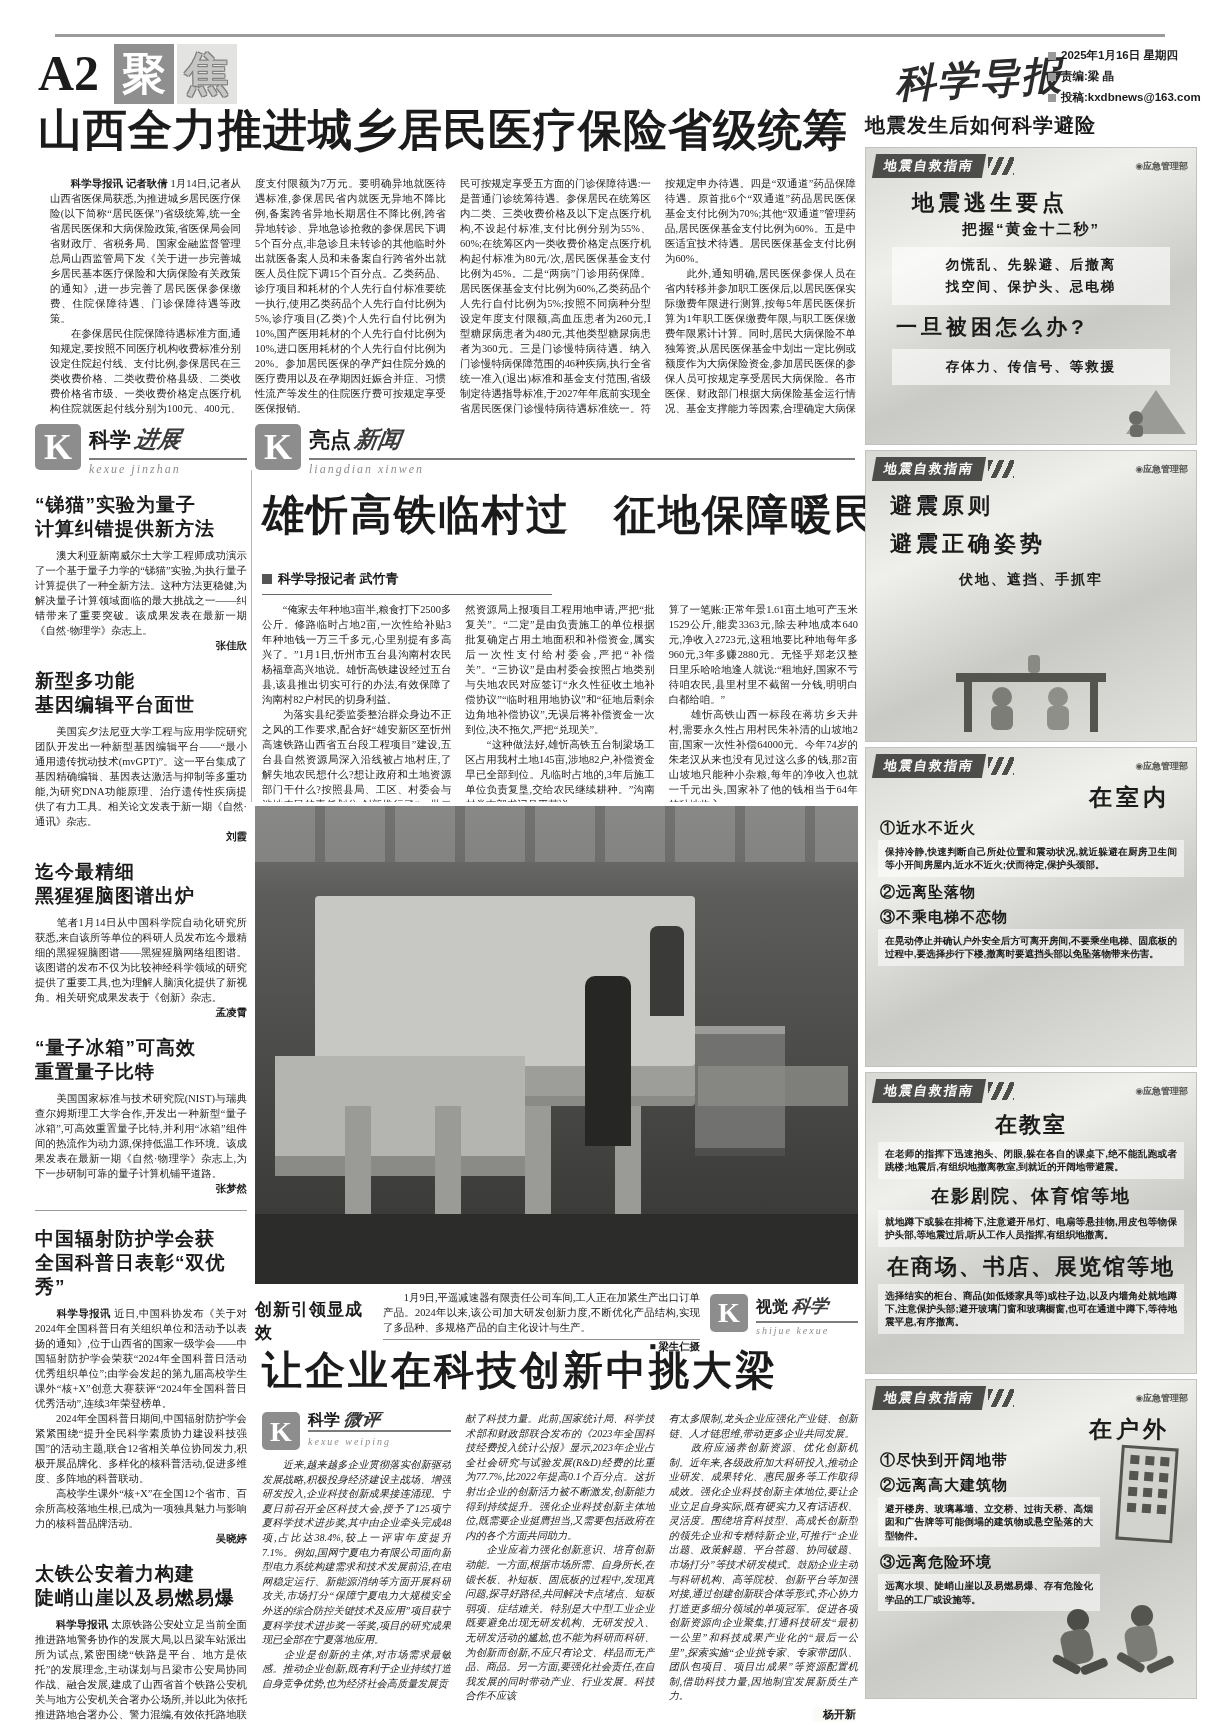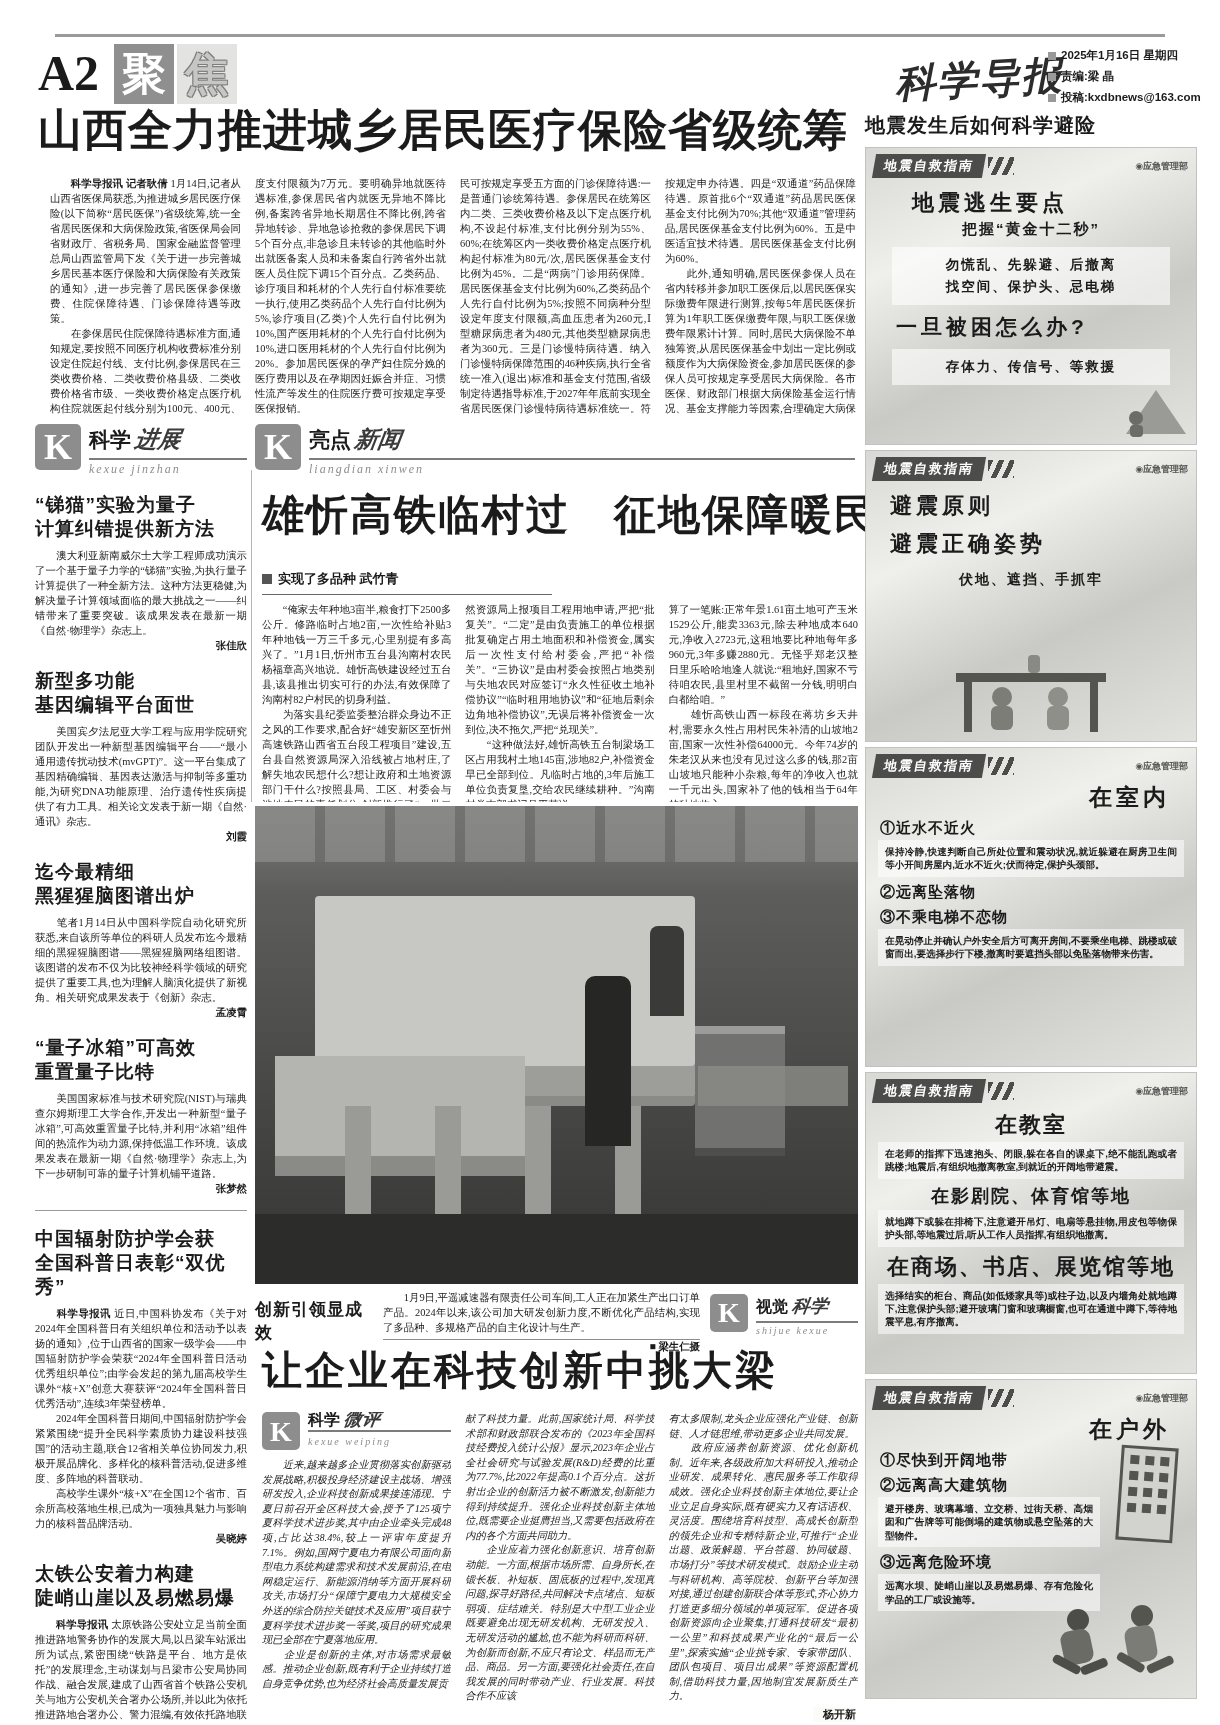--- a/index.html
+++ b/index.html
@@ -209,21 +209,21 @@
       <div class="sec-pinyin">liangdian  xinwen</div>
     </div>
   </div>
 
   <div class="abs frame-v" style="left:251px;top:470px;height:332px;"></div>
 
   <div class="abs headline-l sans" style="left:262px;top:492px;width:596px;">雄忻高铁临村过　征地保障暖民心</div>
 
   <div class="abs byline" style="left:262px;top:570px;width:290px;">
     <span class="sq"></span>
-    <span>实现了多品种 武竹青</span>
+    <span>科学导报记者 武竹青</span>
   </div>
 
   <div class="abs cols jl" style="left:262px;top:602px;width:596px;height:200px;">
     <div class="col pre">　　“俺家去年种地3亩半,粮食打下2500多公斤。修路临时占地2亩,一次性给补贴3年种地钱一万三千多元,心里别提有多高兴了。”1月1日,忻州市五台县沟南村农民杨福章高兴地说。雄忻高铁建设经过五台县,该县推出切实可行的办法,有效保障了沟南村82户村民的切身利益。
 　　为落实县纪委监委整治群众身边不正之风的工作要求,配合好“雄安新区至忻州高速铁路山西省五台段工程项目”建设,五台县自然资源局深入沿线被占地村庄,了解失地农民想什么?想让政府和土地资源部门干什么?按照县局、工区、村委会与涉地农民的责任划分,创新推行了“一批二定三协议”的管理办法。“一批”是由五台县自</div>
     <div class="col pre">然资源局上报项目工程用地申请,严把“批复关”。“二定”是由负责施工的单位根据批复确定占用土地面积和补偿资金,属实后一次性支付给村委会,严把“补偿关”。“三协议”是由村委会按照占地类别与失地农民对应签订“永久性征收土地补偿协议”“临时租用地协议”和“征地后剩余边角地补偿协议”,无误后将补偿资金一次到位,决不拖欠,严把“兑现关”。
 　　“这种做法好,雄忻高铁五台制梁场工区占用我村土地145亩,涉地82户,补偿资金早已全部到位。凡临时占地的,3年后施工单位负责复垦,交给农民继续耕种。”沟南村党支部书记吕平英说。
 　　今年76岁的沟南村农民郑成康,耕种着3.3亩土地,其中有1.61亩土地被临时占用。2023年,他与村委会签订了“临时租用地协议”,一次性拿到3年补偿款11051元,平均每年收入3683元。他板着手指头</div>
     <div class="col pre">算了一笔账:正常年景1.61亩土地可产玉米1529公斤,能卖3363元,除去种地成本640元,净收入2723元,这租地要比种地每年多960元,3年多赚2880元。无怪乎郑老汉整日里乐哈哈地逢人就说:“租地好,国家不亏待咱农民,县里村里不截留一分钱,明明白白都给咱。”
 　　雄忻高铁山西一标段在蒋坊乡天井村,需要永久性占用村民朱补清的山坡地2亩,国家一次性补偿64000元。今年74岁的朱老汉从来也没有见过这么多的钱,那2亩山坡地只能种小杂粮,每年的净收入也就一千元出头,国家补了他的钱相当于64年的种地收入。
@@ -337,21 +337,21 @@
           <span class="badge">地震自救指南</span>
           <span class="badge-stripes"></span>
         </span>
         <span class="agency">◉应急管理部</span>
       </div>
       <div class="p-title-r">在室内</div>
       <div class="p-item-h">①近水不近火</div>
       <div class="p-item-t">保持冷静,快速判断自己所处位置和震动状况,就近躲避在厨房卫生间等小开间房屋内,近水不近火;伏而待定,保护头颈部。</div>
       <div class="p-item-h">②远离坠落物</div>
       <div class="p-item-h">③不乘电梯不恋物</div>
-      <div class="p-item-t">在晃动停止并确认户外安全后方可离开房间,不要乘坐电梯、跳楼或破窗而出,要选择步行下楼,撤离时要遮挡头部以免坠落物带来伤害。</div>
+      <div class="p-item-t">在晃动停止并确认户外安全后方可离开房间,不要乘坐电梯、固底板的过程中,要选择步行下楼,撤离时要遮挡头部以免坠落物带来伤害。</div>
     </div>
 
     <div class="panel" style="height:300px;">
       <div class="panel-head">
         <span style="display:flex;align-items:center;">
           <span class="badge">地震自救指南</span>
           <span class="badge-stripes"></span>
         </span>
         <span class="agency">◉应急管理部</span>
       </div>

